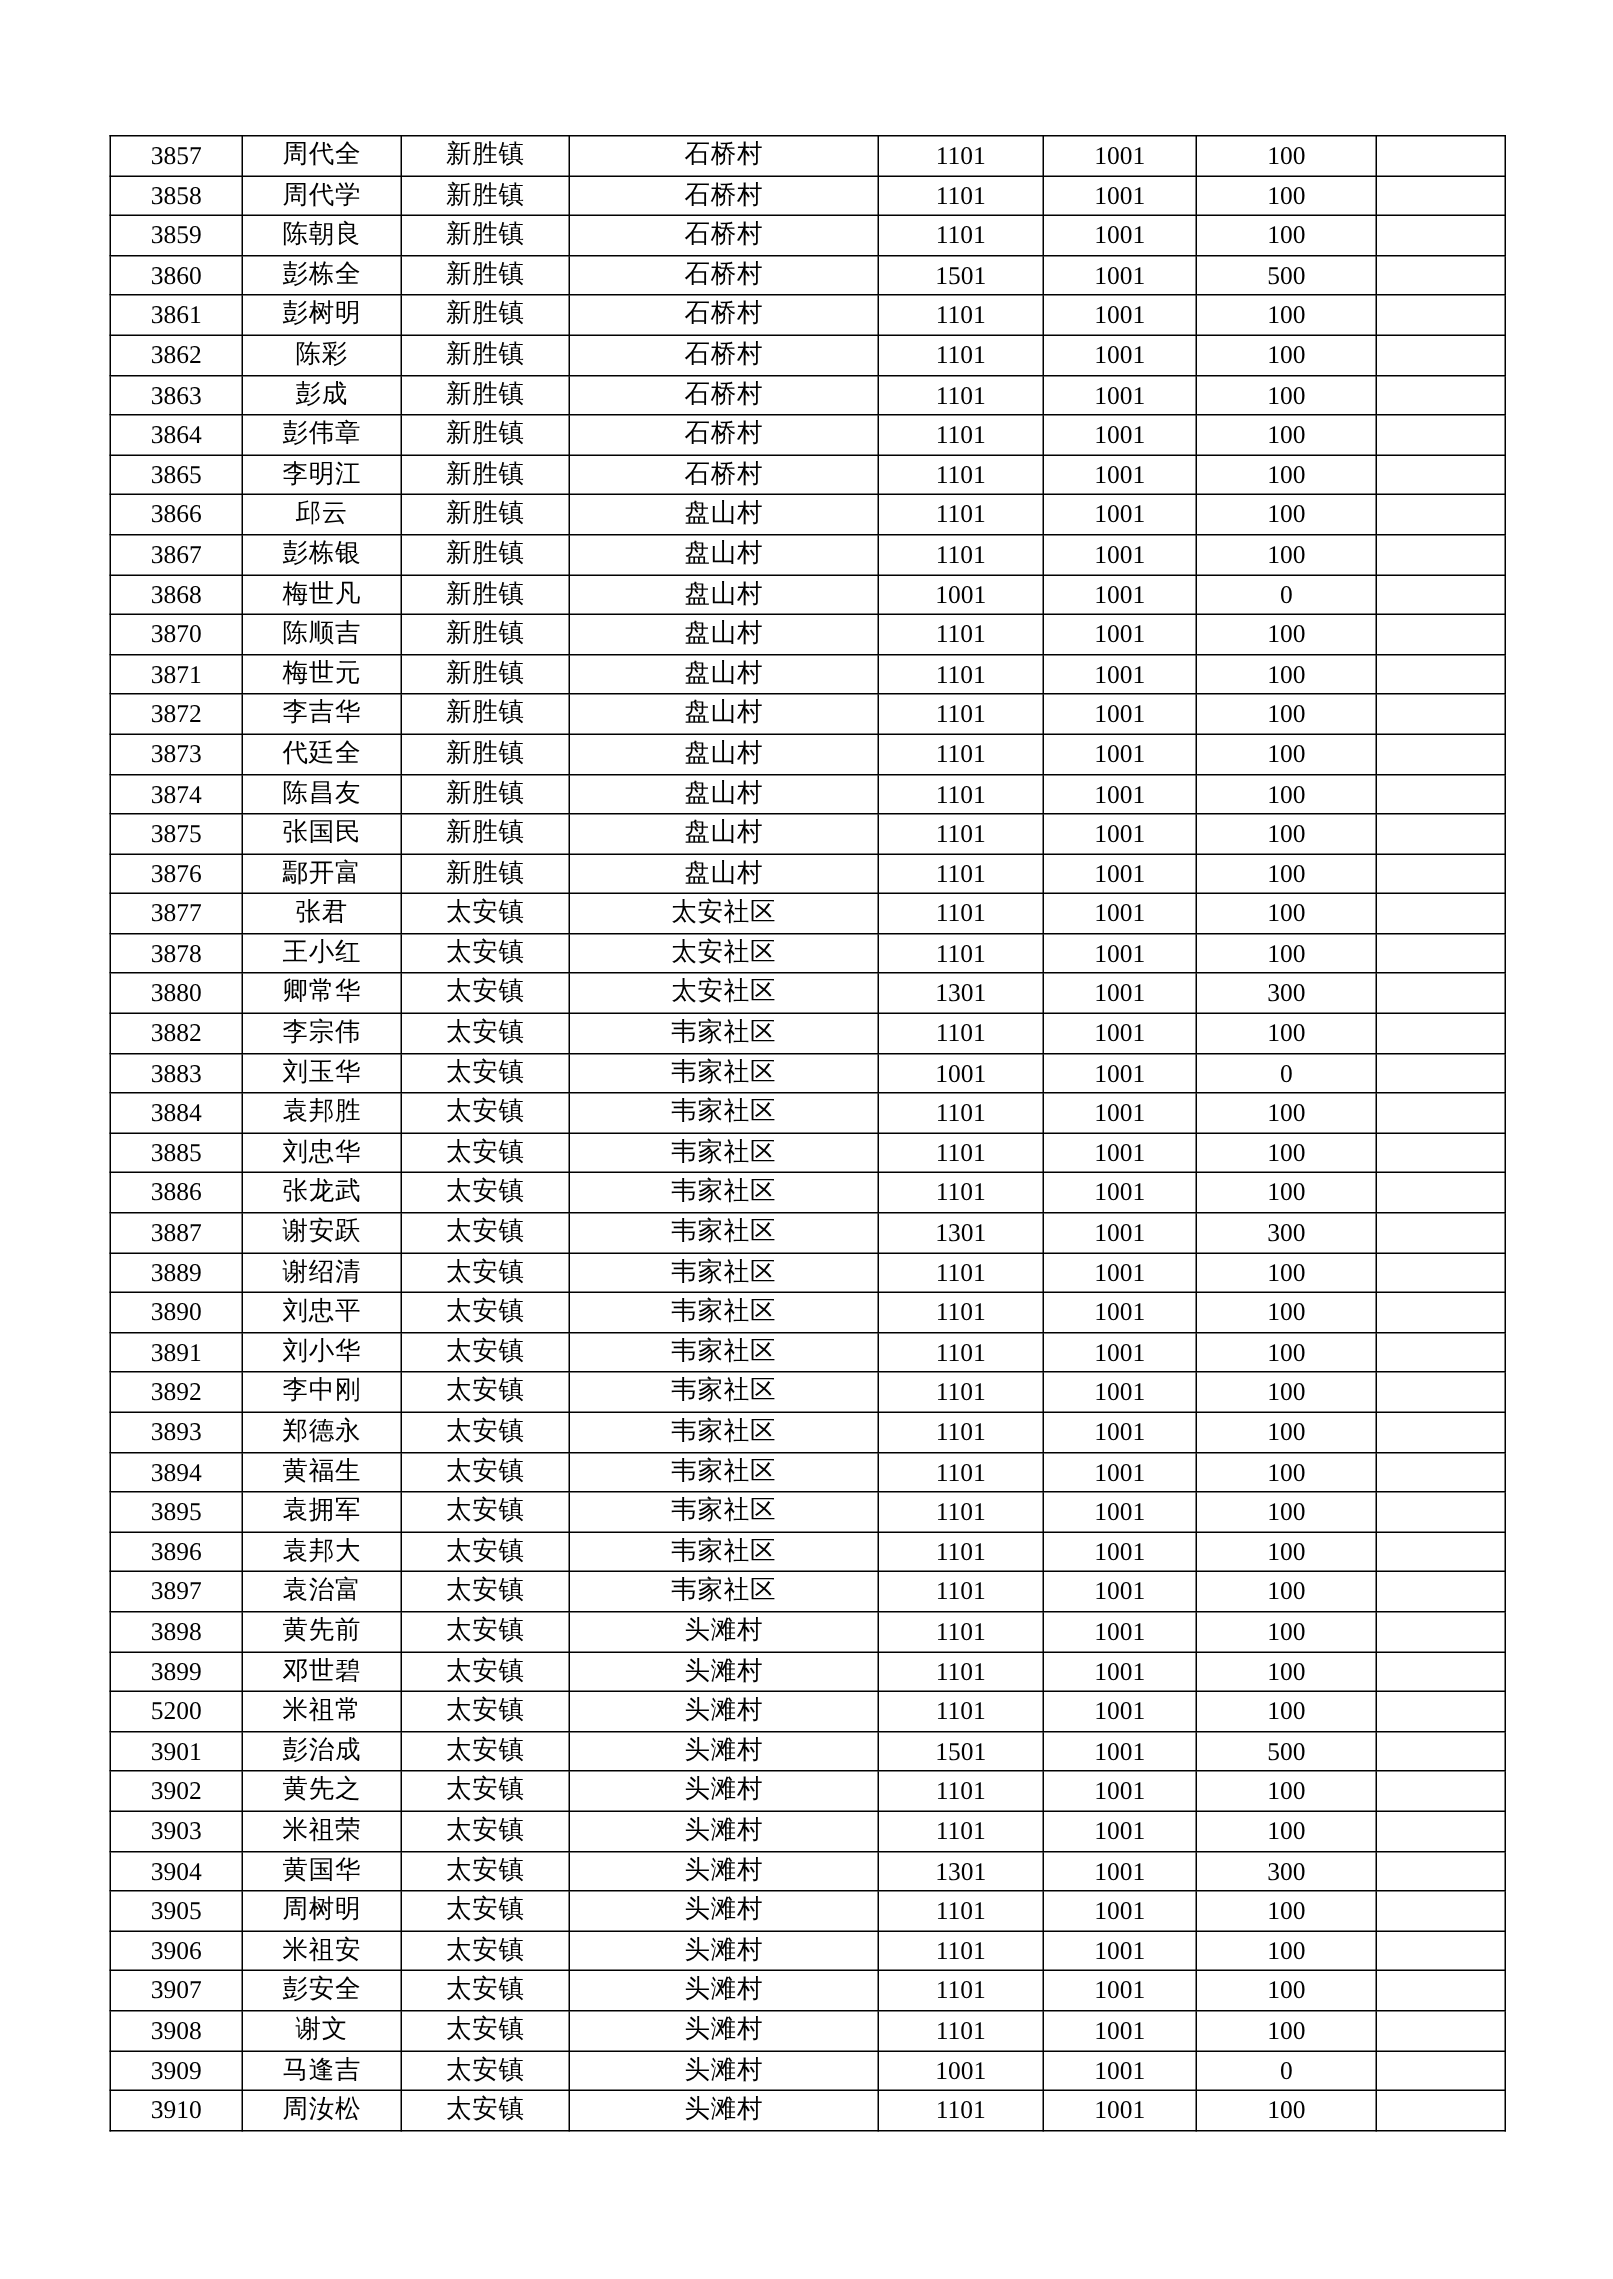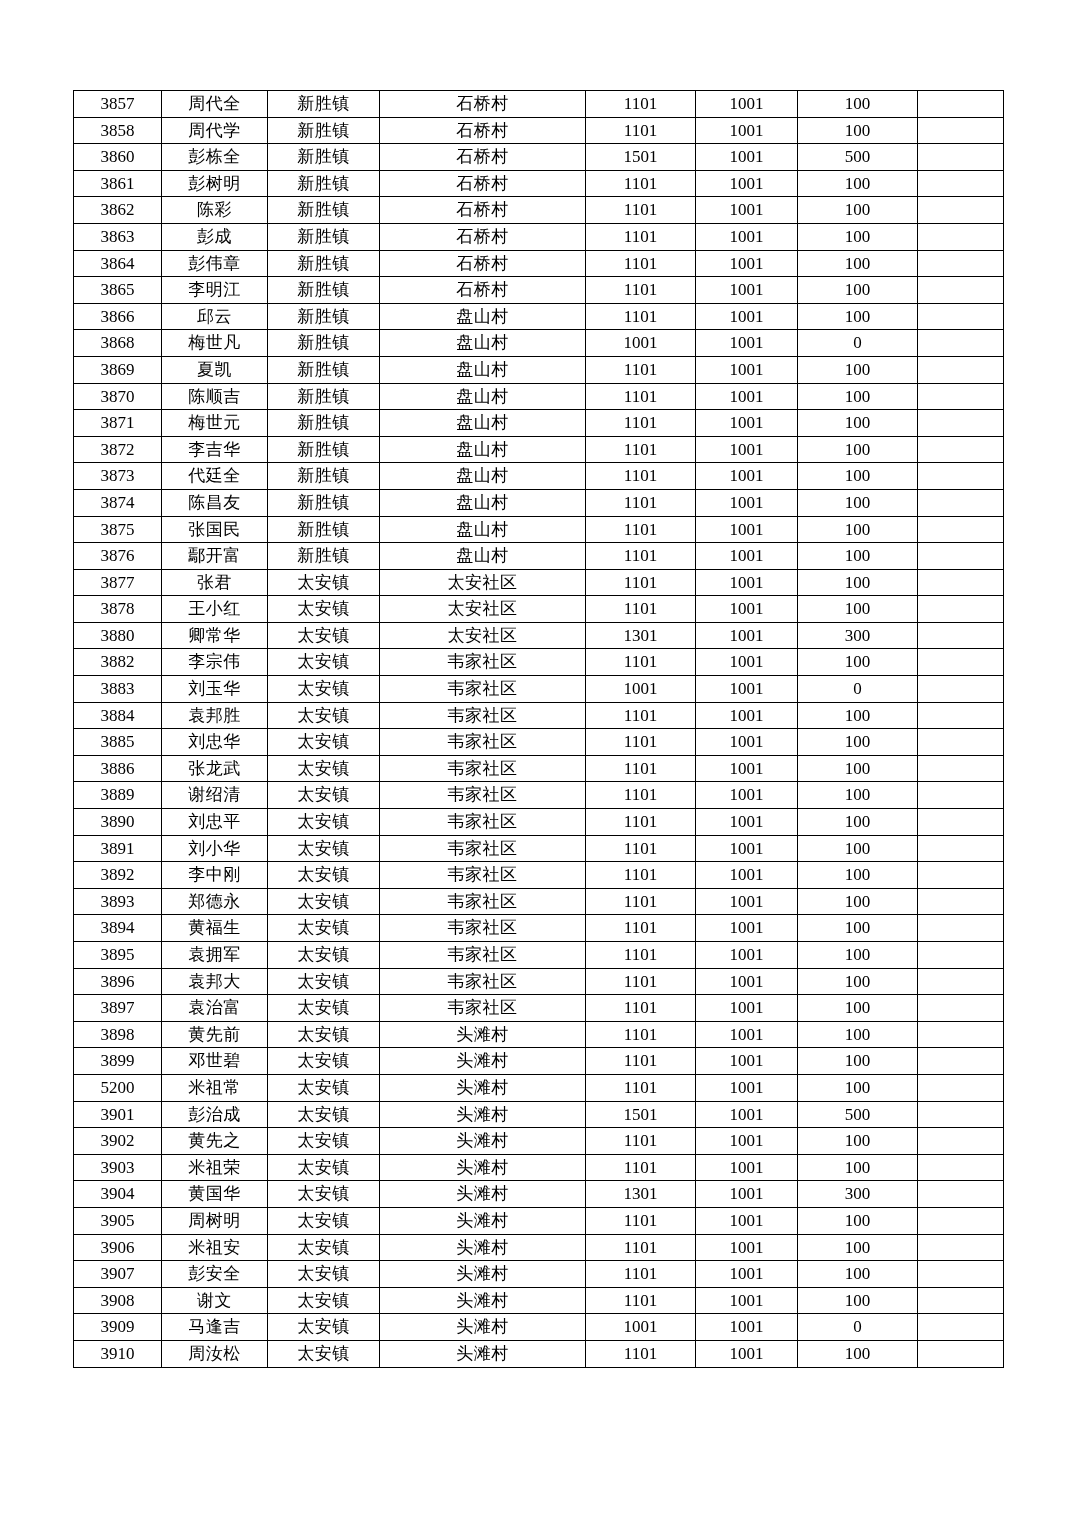--- a/index.html
+++ b/index.html
@@ -94,20 +94,30 @@
             <td class="num">3858</td>
             <td class="cn">周代学</td>
             <td class="cn">新胜镇</td>
             <td class="cn">石桥村</td>
             <td class="num">1101</td>
             <td class="num">1001</td>
             <td class="num">100</td>
             <td class="num"></td>
           </tr>
           <tr>
+            <td class="num">3859</td>
+            <td class="cn">陈朝良</td>
+            <td class="cn">新胜镇</td>
+            <td class="cn">石桥村</td>
+            <td class="num">1101</td>
+            <td class="num">1001</td>
+            <td class="num">100</td>
+            <td class="num"></td>
+          </tr>
+          <tr>
             <td class="num">3860</td>
             <td class="cn">彭栋全</td>
             <td class="cn">新胜镇</td>
             <td class="cn">石桥村</td>
             <td class="num">1501</td>
             <td class="num">1001</td>
             <td class="num">500</td>
             <td class="num"></td>
           </tr>
           <tr>
@@ -164,40 +174,40 @@
             <td class="num">3866</td>
             <td class="cn">邱云</td>
             <td class="cn">新胜镇</td>
             <td class="cn">盘山村</td>
             <td class="num">1101</td>
             <td class="num">1001</td>
             <td class="num">100</td>
             <td class="num"></td>
           </tr>
           <tr>
+            <td class="num">3867</td>
+            <td class="cn">彭栋银</td>
+            <td class="cn">新胜镇</td>
+            <td class="cn">盘山村</td>
+            <td class="num">1101</td>
+            <td class="num">1001</td>
+            <td class="num">100</td>
+            <td class="num"></td>
+          </tr>
+          <tr>
             <td class="num">3868</td>
             <td class="cn">梅世凡</td>
             <td class="cn">新胜镇</td>
             <td class="cn">盘山村</td>
             <td class="num">1001</td>
             <td class="num">1001</td>
             <td class="num">0</td>
             <td class="num"></td>
           </tr>
           <tr>
-            <td class="num">3869</td>
-            <td class="cn">夏凯</td>
-            <td class="cn">新胜镇</td>
-            <td class="cn">盘山村</td>
-            <td class="num">1101</td>
-            <td class="num">1001</td>
-            <td class="num">100</td>
-            <td class="num"></td>
-          </tr>
-          <tr>
             <td class="num">3870</td>
             <td class="cn">陈顺吉</td>
             <td class="cn">新胜镇</td>
             <td class="cn">盘山村</td>
             <td class="num">1101</td>
             <td class="num">1001</td>
             <td class="num">100</td>
             <td class="num"></td>
           </tr>
           <tr>
@@ -331,20 +341,30 @@
             <td class="num"></td>
           </tr>
           <tr>
             <td class="num">3886</td>
             <td class="cn">张龙武</td>
             <td class="cn">太安镇</td>
             <td class="cn">韦家社区</td>
             <td class="num">1101</td>
             <td class="num">1001</td>
             <td class="num">100</td>
+            <td class="num"></td>
+          </tr>
+          <tr>
+            <td class="num">3887</td>
+            <td class="cn">谢安跃</td>
+            <td class="cn">太安镇</td>
+            <td class="cn">韦家社区</td>
+            <td class="num">1301</td>
+            <td class="num">1001</td>
+            <td class="num">300</td>
             <td class="num"></td>
           </tr>
           <tr>
             <td class="num">3889</td>
             <td class="cn">谢绍清</td>
             <td class="cn">太安镇</td>
             <td class="cn">韦家社区</td>
             <td class="num">1101</td>
             <td class="num">1001</td>
             <td class="num">100</td>

